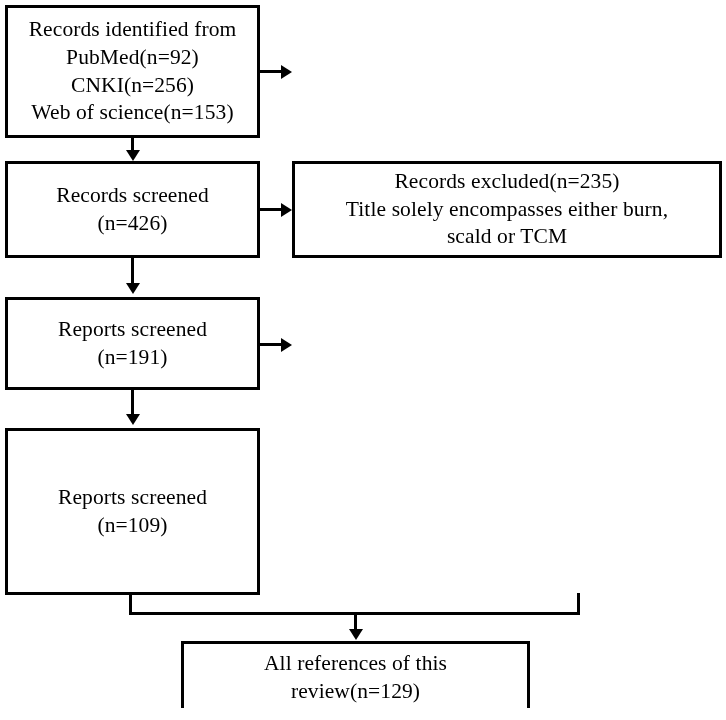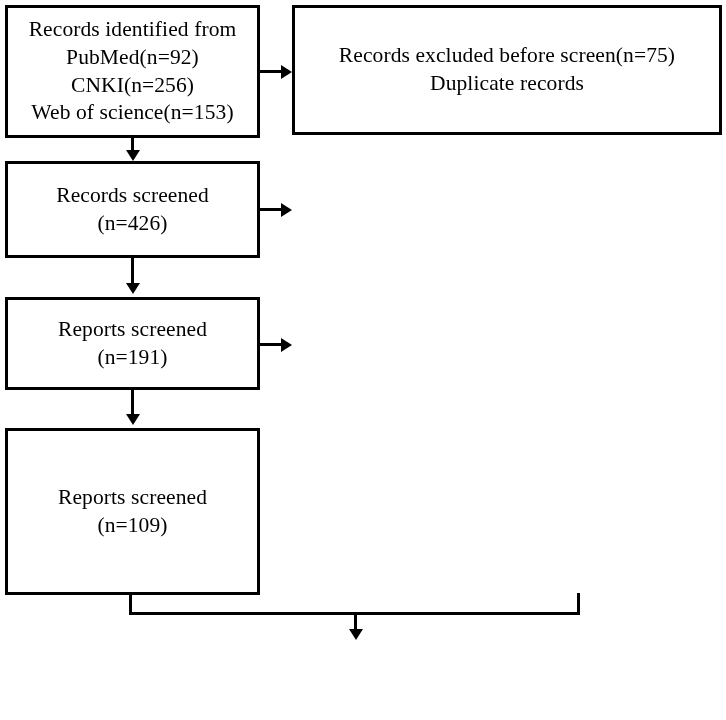--- a/index.html
+++ b/index.html
@@ -86,36 +86,37 @@
 
 <div id="canvas">
 
   <div class="box" id="box-identified">
     <span class="txt">Records identified from
 PubMed(n=92)
 CNKI(n=256)
 Web of science(n=153)</span>
   </div>
 
-  <div class="box" id="box-excluded-before">
-    <span class="txt">Records excluded before screen(n=75)
-Duplicate records</span>
-  </div>
 
   <div class="line-h" style="left:260px; top:70px; width:23px;"></div>
   <div class="arrow-right" style="left:281px; top:64.5px;"></div>
 
   <div class="line-v" style="left:131px; top:138px; height:13px;"></div>
   <div class="arrow-down" style="left:125.5px; top:150px;"></div>
 
   <div class="box" id="box-records-screened">
     <span class="txt">Records screened
 (n=426)</span>
   </div>
 
+  <div class="box" id="box-excluded-235">
+    <span class="txt">Records excluded(n=235)
+Title solely encompasses either burn,
+scald or TCM</span>
+  </div>
 
   <div class="line-h" style="left:260px; top:208px; width:23px;"></div>
   <div class="arrow-right" style="left:281px; top:202.5px;"></div>
 
   <div class="line-v" style="left:131px; top:258px; height:26px;"></div>
   <div class="arrow-down" style="left:125.5px; top:283px;"></div>
 
   <div class="box" id="box-reports-screened">
     <span class="txt">Reports screened
 (n=191)</span>
@@ -136,14 +137,18 @@
 
   <div class="line-v" style="left:129px; top:593px; height:22px;"></div>
 
   <div class="line-v" style="left:577px; top:593px; height:22px;"></div>
 
   <div class="line-h" style="left:129px; top:612px; width:451px;"></div>
 
   <div class="line-v" style="left:354px; top:612px; height:18px;"></div>
   <div class="arrow-down" style="left:348.5px; top:629px;"></div>
 
+  <div class="box" id="box-final">
+    <span class="txt">All references of this
+review(n=129)</span>
+  </div>
 
 </div>
 
 </body></html>

